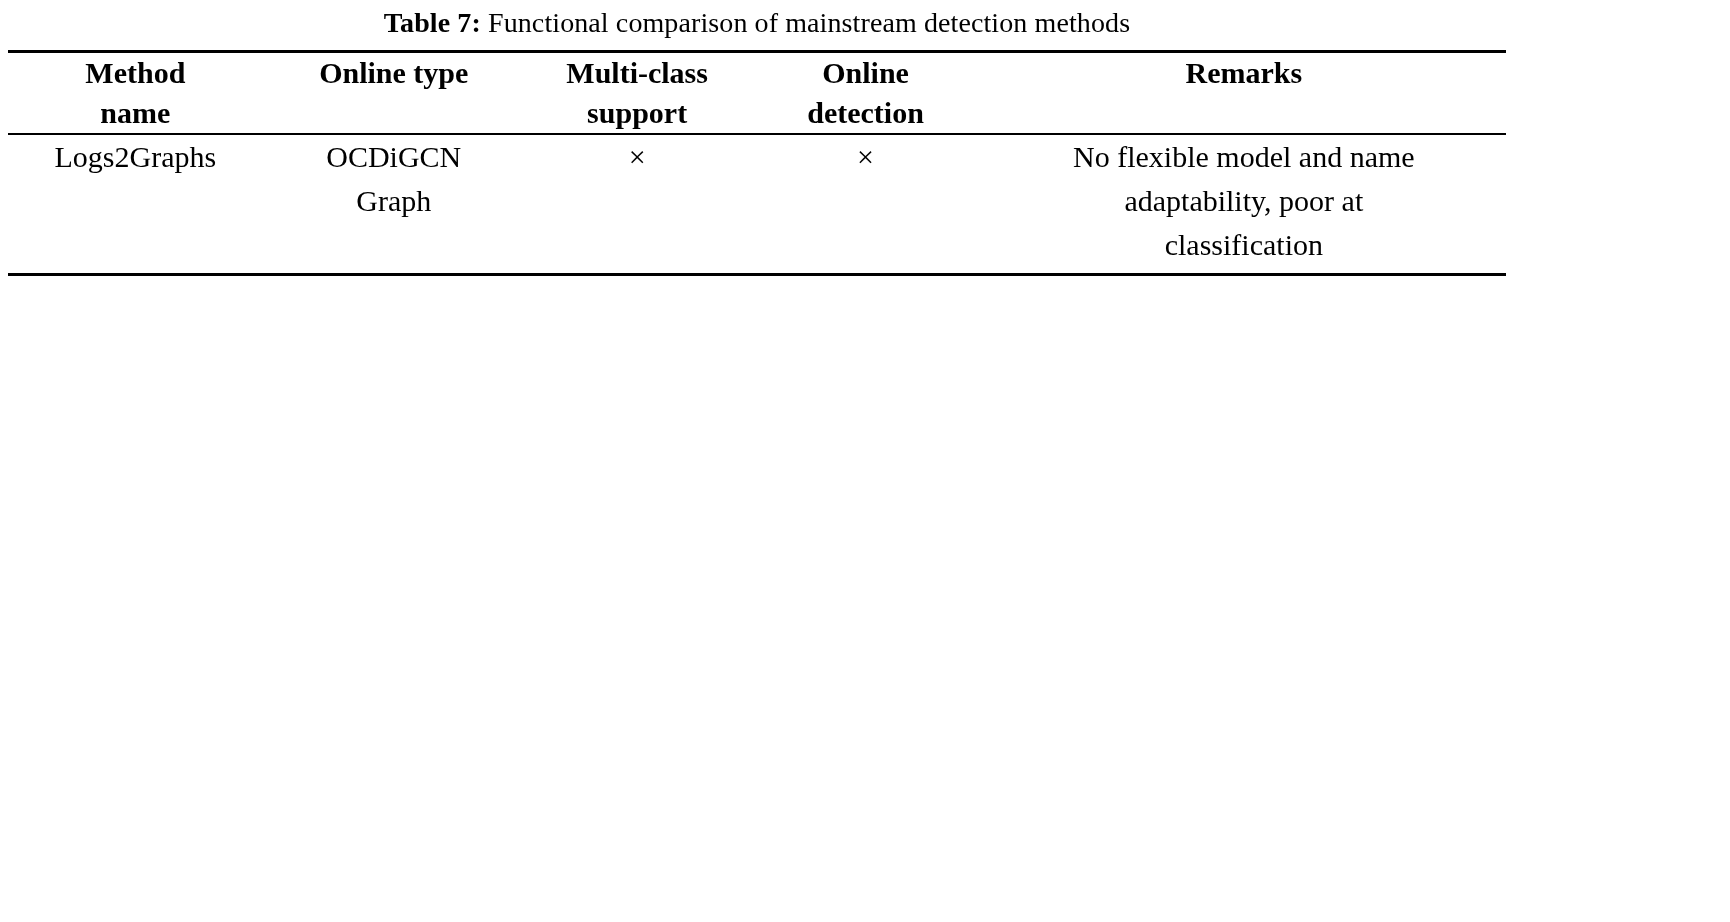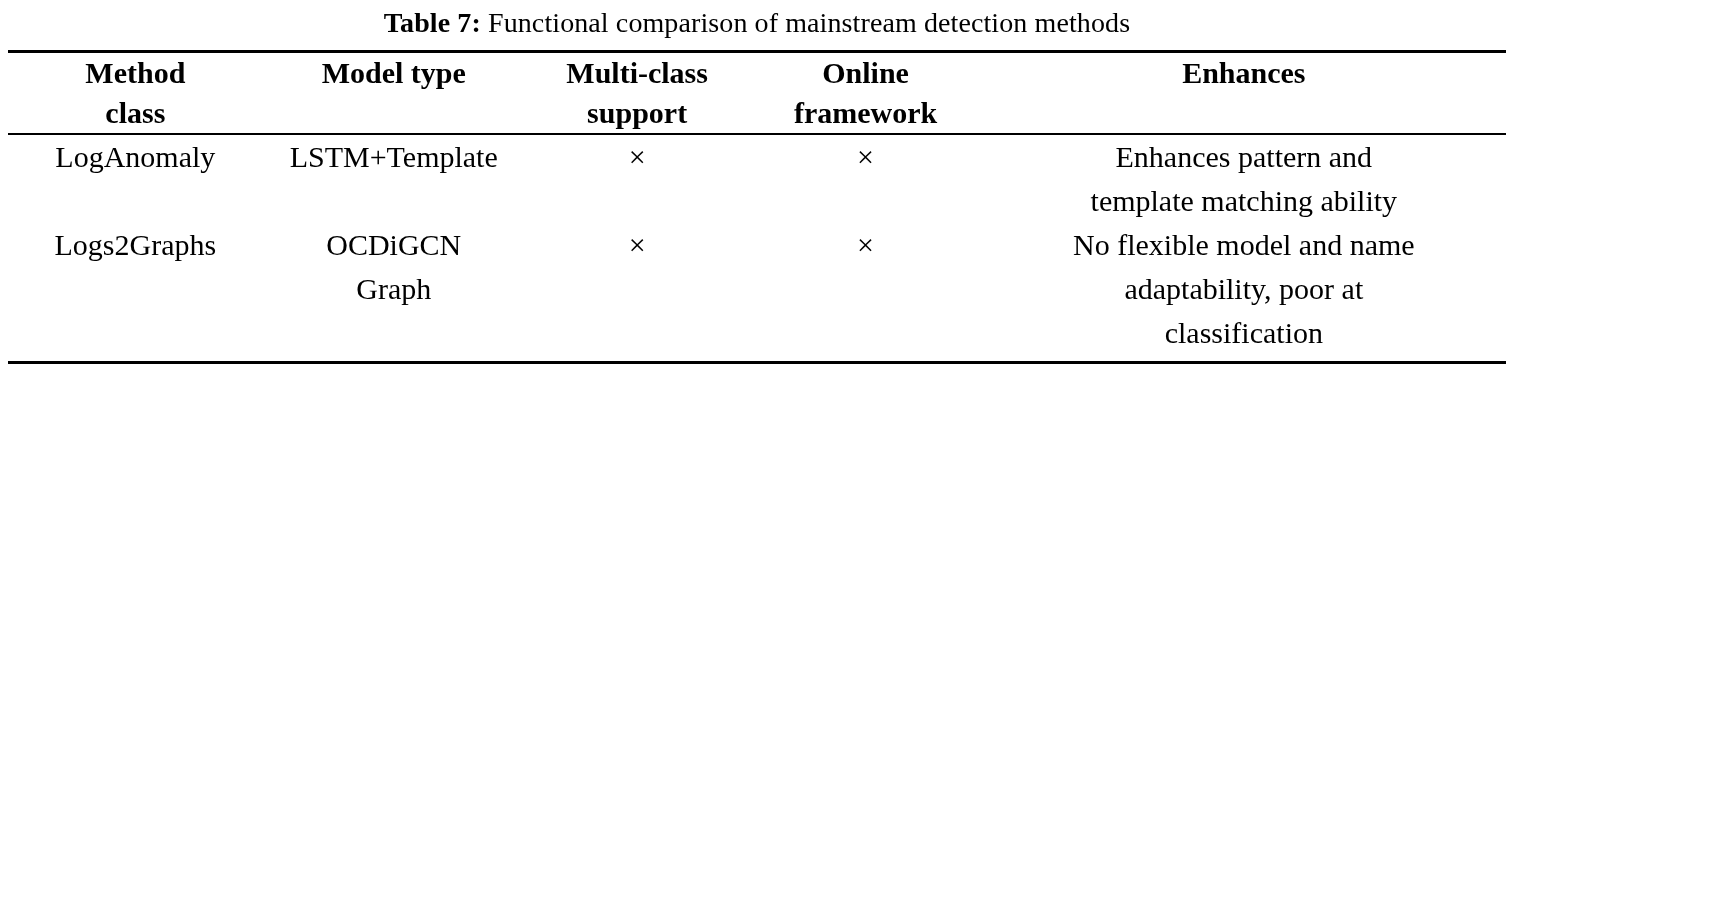--- a/index.html
+++ b/index.html
@@ -106,71 +106,53 @@
       <col class="col-method">
       <col class="col-model">
       <col class="col-multi">
       <col class="col-online">
       <col class="col-remarks">
     </colgroup>
     <thead>
       <tr>
         <th>
           <span class="cellline">Method</span>
-          <span class="cellline">class</span>
+          <span class="cellline">name</span>
         </th>
         <th>
-          <span class="cellline">Model type</span>
+          <span class="cellline">Online type</span>
         </th>
         <th>
           <span class="cellline">Multi-class</span>
           <span class="cellline">support</span>
         </th>
         <th>
           <span class="cellline">Online</span>
-          <span class="cellline">framework</span>
+          <span class="cellline">detection</span>
         </th>
         <th>
-          <span class="cellline">Enhances</span>
+          <span class="cellline">Remarks</span>
         </th>
       </tr>
     </thead>
   </table>
 
   <div class="rule-mid"></div>
 
   <table class="tbl">
     <colgroup>
       <col class="col-method">
       <col class="col-model">
       <col class="col-multi">
       <col class="col-online">
       <col class="col-remarks">
     </colgroup>
     <tbody>
 
 
-      <tr>
-        <td>
-          <span class="cellline">LogAnomaly</span>
-        </td>
-        <td>
-          <span class="cellline">LSTM+Template</span>
-        </td>
-        <td>
-          <span class="mark">×</span>
-        </td>
-        <td>
-          <span class="mark">×</span>
-        </td>
-        <td class="remarks">
-          <span class="cellline">Enhances pattern and</span>
-          <span class="cellline">template matching ability</span>
-        </td>
-      </tr>
 
       <tr>
         <td>
           <span class="cellline">Logs2Graphs</span>
         </td>
         <td>
           <span class="cellline">OCDiGCN</span>
           <span class="cellline">Graph</span>
         </td>
         <td>

